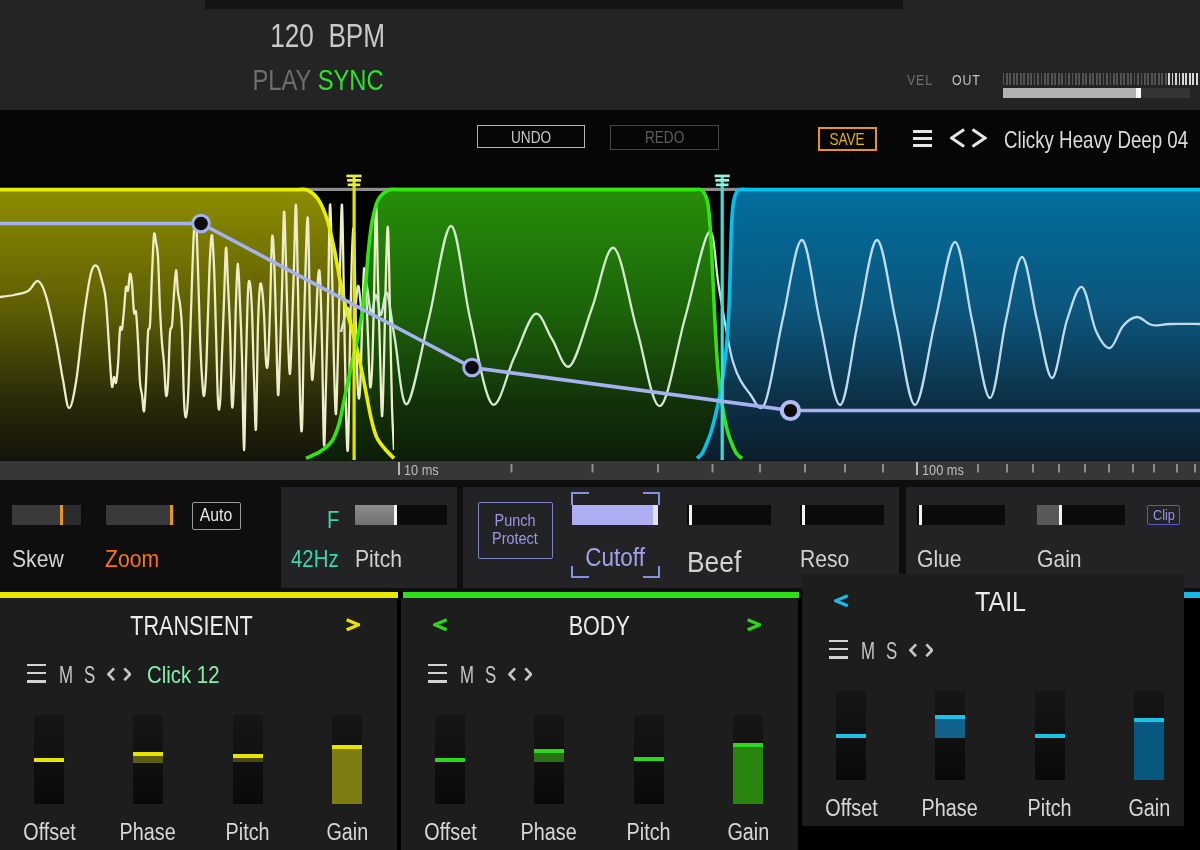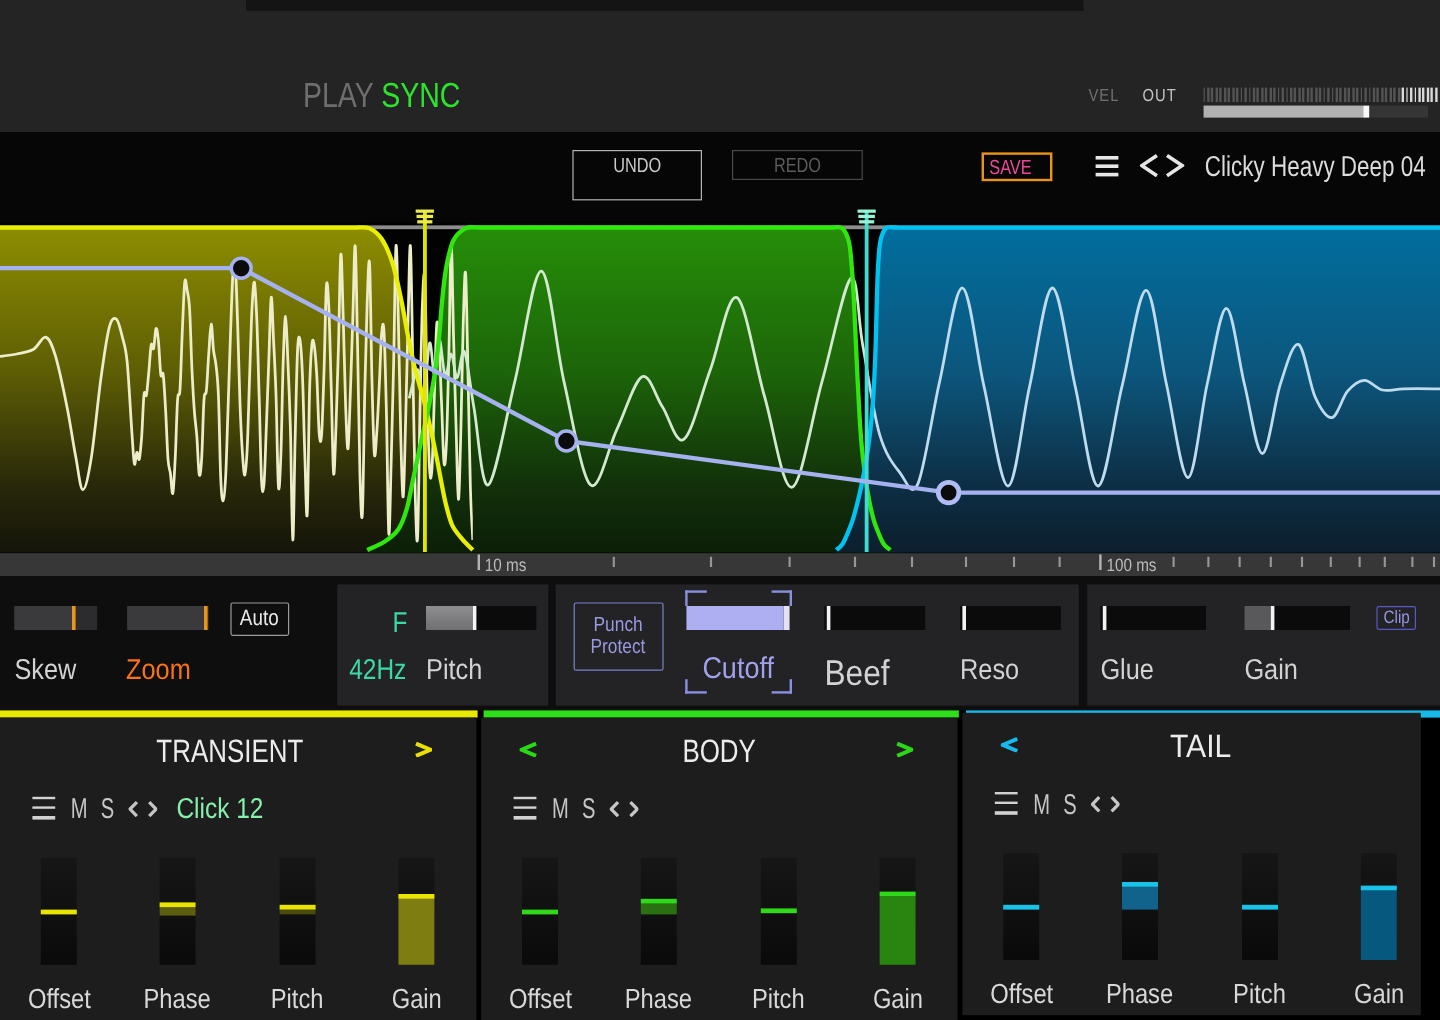--- a/index.html
+++ b/index.html
@@ -2,20 +2,21 @@
 <html><head><meta charset="utf-8"><style>
 *{margin:0;padding:0;box-sizing:border-box}
 html,body{width:1200px;height:850px;background:#000;overflow:hidden;
  font-family:"Liberation Sans",sans-serif}
 body{position:relative}
 .abs{position:absolute}
 </style></head><body>
 
 <div class="abs" style="left:0;top:0;width:1200px;height:110px;background:#242424">
  <div class="abs" style="left:205px;top:0;width:698px;height:9px;background:#141414"></div>
+ <div class="abs" style="left:0;top:16px;width:655px;text-align:center;font-size:34px;color:#c9c9c9"><span style="display:inline-block;transform:scaleX(0.77);transform-origin:center center;white-space:nowrap">120&nbsp; BPM</span></div>
  <div class="abs" style="left:0;top:64px;width:637px;text-align:center;font-size:29px"><span style="display:inline-block;transform:scaleX(0.82);transform-origin:center center;white-space:nowrap"><span style="color:#6e6e6e">PLAY</span> <span style="color:#2ce32c">SYNC</span></span></div>
  <div class="abs" style="left:907px;top:72px;width:50px;font-size:14.5px;color:#707070;letter-spacing:1px"><span style="display:inline-block;transform:scaleX(0.85);transform-origin:left center;white-space:nowrap">VEL</span></div>
  <div class="abs" style="left:952px;top:72px;width:50px;font-size:14.5px;color:#c4c4c4;letter-spacing:1px"><span style="display:inline-block;transform:scaleX(0.85);transform-origin:left center;white-space:nowrap">OUT</span></div>
  <div class="abs" style="left:1002.5px;top:73px;width:1.9px;height:12px;background:#545454"></div>
     <div class="abs" style="left:1006.0px;top:73px;width:1.9px;height:12px;background:#545454"></div>
     <div class="abs" style="left:1009.4px;top:73px;width:1.9px;height:12px;background:#545454"></div>
     <div class="abs" style="left:1012.9px;top:73px;width:1.9px;height:12px;background:#545454"></div>
     <div class="abs" style="left:1016.3px;top:73px;width:1.9px;height:12px;background:#545454"></div>
     <div class="abs" style="left:1019.8px;top:73px;width:1.9px;height:12px;background:#545454"></div>
     <div class="abs" style="left:1023.2px;top:73px;width:1.9px;height:12px;background:#545454"></div>
@@ -69,26 +70,26 @@
     <div class="abs" style="left:1188.8px;top:73px;width:1.9px;height:12px;background:#d8d8d8"></div>
     <div class="abs" style="left:1192.3px;top:73px;width:1.9px;height:12px;background:#d8d8d8"></div>
     <div class="abs" style="left:1195.7px;top:73px;width:1.9px;height:12px;background:#d8d8d8"></div>
  <div class="abs" style="left:1003px;top:88px;width:187px;height:10px;background:#353535">
    <div class="abs" style="left:0;top:0;width:133px;height:10px;background:#b2b2b2"></div>
    <div class="abs" style="left:133px;top:0;width:5px;height:10px;background:#f8f8f8"></div>
  </div>
 </div>
 
 <div class="abs" style="left:0;top:110px;width:1200px;height:75px;background:#060606">
- <div class="abs" style="left:477px;top:15px;width:108px;height:42px;border:1.6px solid #b3b3b3;
+ <div class="abs" style="left:477px;top:15px;width:108px;height:23px;border:1.6px solid #b3b3b3;
    text-align:center;font-size:17px;color:#c9c9c9;line-height:23px"><span style="display:inline-block;transform:scaleX(0.8);transform-origin:center center;white-space:nowrap">UNDO</span></div>
  <div class="abs" style="left:610px;top:15px;width:109px;height:25px;border:1.6px solid #484848;
    text-align:center;font-size:17px;color:#5c5c5c;line-height:23px"><span style="display:inline-block;transform:scaleX(0.8);transform-origin:center center;white-space:nowrap">REDO</span></div>
  <div class="abs" style="left:818px;top:17px;width:59px;height:24px;border:2px solid #e8941a;
-   text-align:left;font-size:17px;color:#ec4899;line-height:21px"><span style="display:inline-block;transform:scaleX(0.8);transform-origin:center center;white-space:nowrap">SAVE</span></div>
+   text-align:center;font-size:17px;color:#eab308;line-height:21px"><span style="display:inline-block;transform:scaleX(0.8);transform-origin:center center;white-space:nowrap">SAVE</span></div>
  <div class="abs" style="left:913px;top:19.5px;width:19px;height:3px;background:#e6e6e6"></div>
     <div class="abs" style="left:913px;top:26.7px;width:19px;height:3px;background:#e6e6e6"></div>
     <div class="abs" style="left:913px;top:33.9px;width:19px;height:3px;background:#e6e6e6"></div>
  <svg class="abs" style="left:950px;top:18px" width="16" height="20">
       <path d="M 14.100000000000001,1.5 L 1.5,10.0 L 14.100000000000001,18.5" fill="none" stroke="#e6e6e6" stroke-width="3"></path>
     </svg>
  <svg class="abs" style="left:970.5px;top:18px" width="16" height="20">
       <path d="M 1.5,1.5 L 14.100000000000001,10.0 L 1.5,18.5" fill="none" stroke="#e6e6e6" stroke-width="3"></path>
     </svg>
  <div class="abs" style="left:1004px;top:15.5px;font-size:24px;color:#dcdcdc"><span style="display:inline-block;transform:scaleX(0.78);transform-origin:left center;white-space:nowrap">Clicky Heavy Deep 04</span></div>
@@ -312,21 +313,21 @@
     <div class="abs" style="left:232.5px;top:117px;width:30px;height:88.5px;background:linear-gradient(#161616,#0a0a0a)">
       <div class="abs" style="left:0;top:41.700000000000045px;right:0;height:4px;background:#2fd818"></div>
     </div>
     <div class="abs" style="left:202.5px;top:221px;width:90px;text-align:center;font-size:23px;color:#d8d8d8"><span style="display:inline-block;transform:scaleX(0.86);transform-origin:center center;white-space:nowrap">Pitch</span></div>
     <div class="abs" style="left:332px;top:117px;width:30px;height:88.5px;background:linear-gradient(#161616,#0a0a0a)">
       <div class="abs" style="left:0;top:32.299999999999955px;right:0;bottom:0;background:#2a8410"></div>
       <div class="abs" style="left:0;top:28.299999999999955px;right:0;height:4px;background:#2fd818"></div>
     </div>
     <div class="abs" style="left:302px;top:221px;width:90px;text-align:center;font-size:23px;color:#d8d8d8"><span style="display:inline-block;transform:scaleX(0.86);transform-origin:center center;white-space:nowrap">Gain</span></div>
   </div>
-<div class="abs" style="left:802px;top:594px;width:382px;height:252px;background:#1d1d1d">
+<div class="abs" style="left:802px;top:574px;width:382px;height:252px;background:#1d1d1d">
     <div class="abs" style="left:0px;top:13px;width:397px;text-align:center;font-size:27px;color:#ececec"><span style="display:inline-block;transform:scaleX(0.93);transform-origin:center center;white-space:nowrap">TAIL</span></div>
     <svg class="abs" style="left:32px;top:19.5px" width="15" height="13.5">
       <path d="M 13.739999999999998,1.65 L 1.65,6.75 L 13.739999999999998,11.85" fill="none" stroke="#18b8e8" stroke-width="3.3"></path>
     </svg>
     <div class="abs" style="left:27px;top:65.5px;width:18.5px;height:2.6px;background:#d2d2d2"></div>
     <div class="abs" style="left:27px;top:73.8px;width:18.5px;height:2.6px;background:#d2d2d2"></div>
     <div class="abs" style="left:27px;top:82.1px;width:18.5px;height:2.6px;background:#d2d2d2"></div>
     <div class="abs" style="left:58.5px;top:63px;font-size:24px;color:#c6c6c6"><span style="display:inline-block;transform:scaleX(0.7);transform-origin:left center;white-space:nowrap">M</span></div>
     <div class="abs" style="left:83.5px;top:63px;font-size:24px;color:#c6c6c6"><span style="display:inline-block;transform:scaleX(0.7);transform-origin:left center;white-space:nowrap">S</span></div>
     <svg class="abs" style="left:107px;top:68.5px" width="8" height="14.5">

